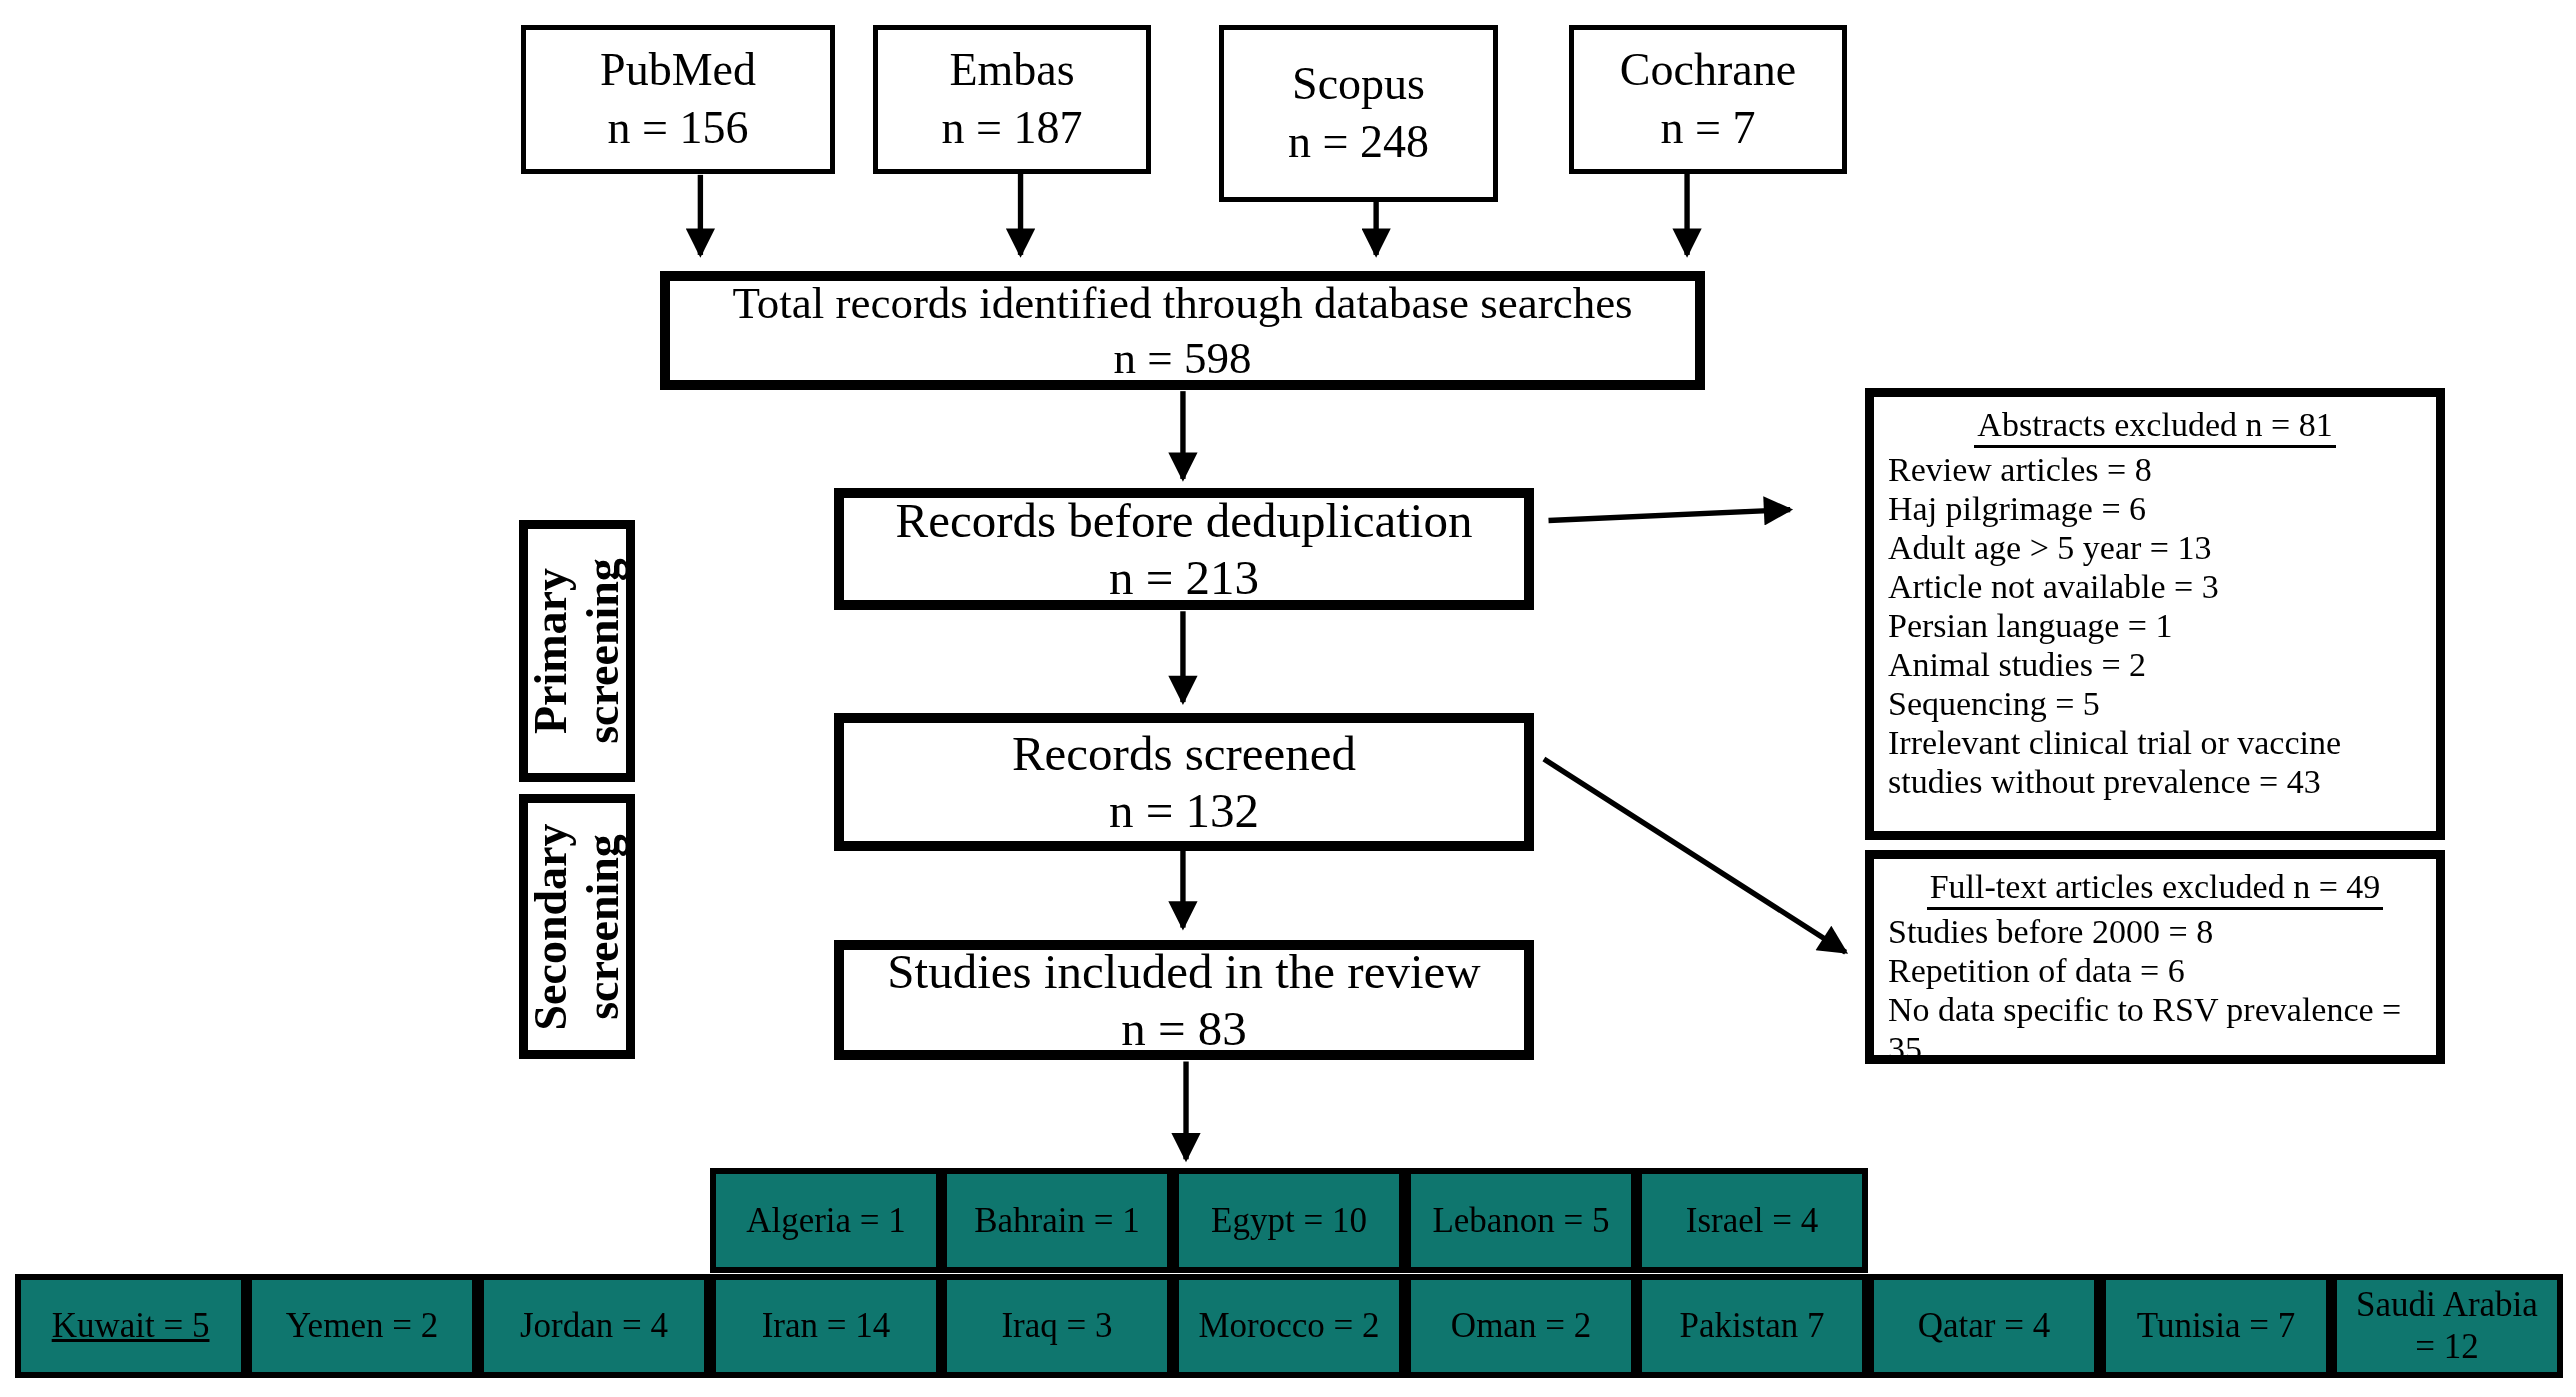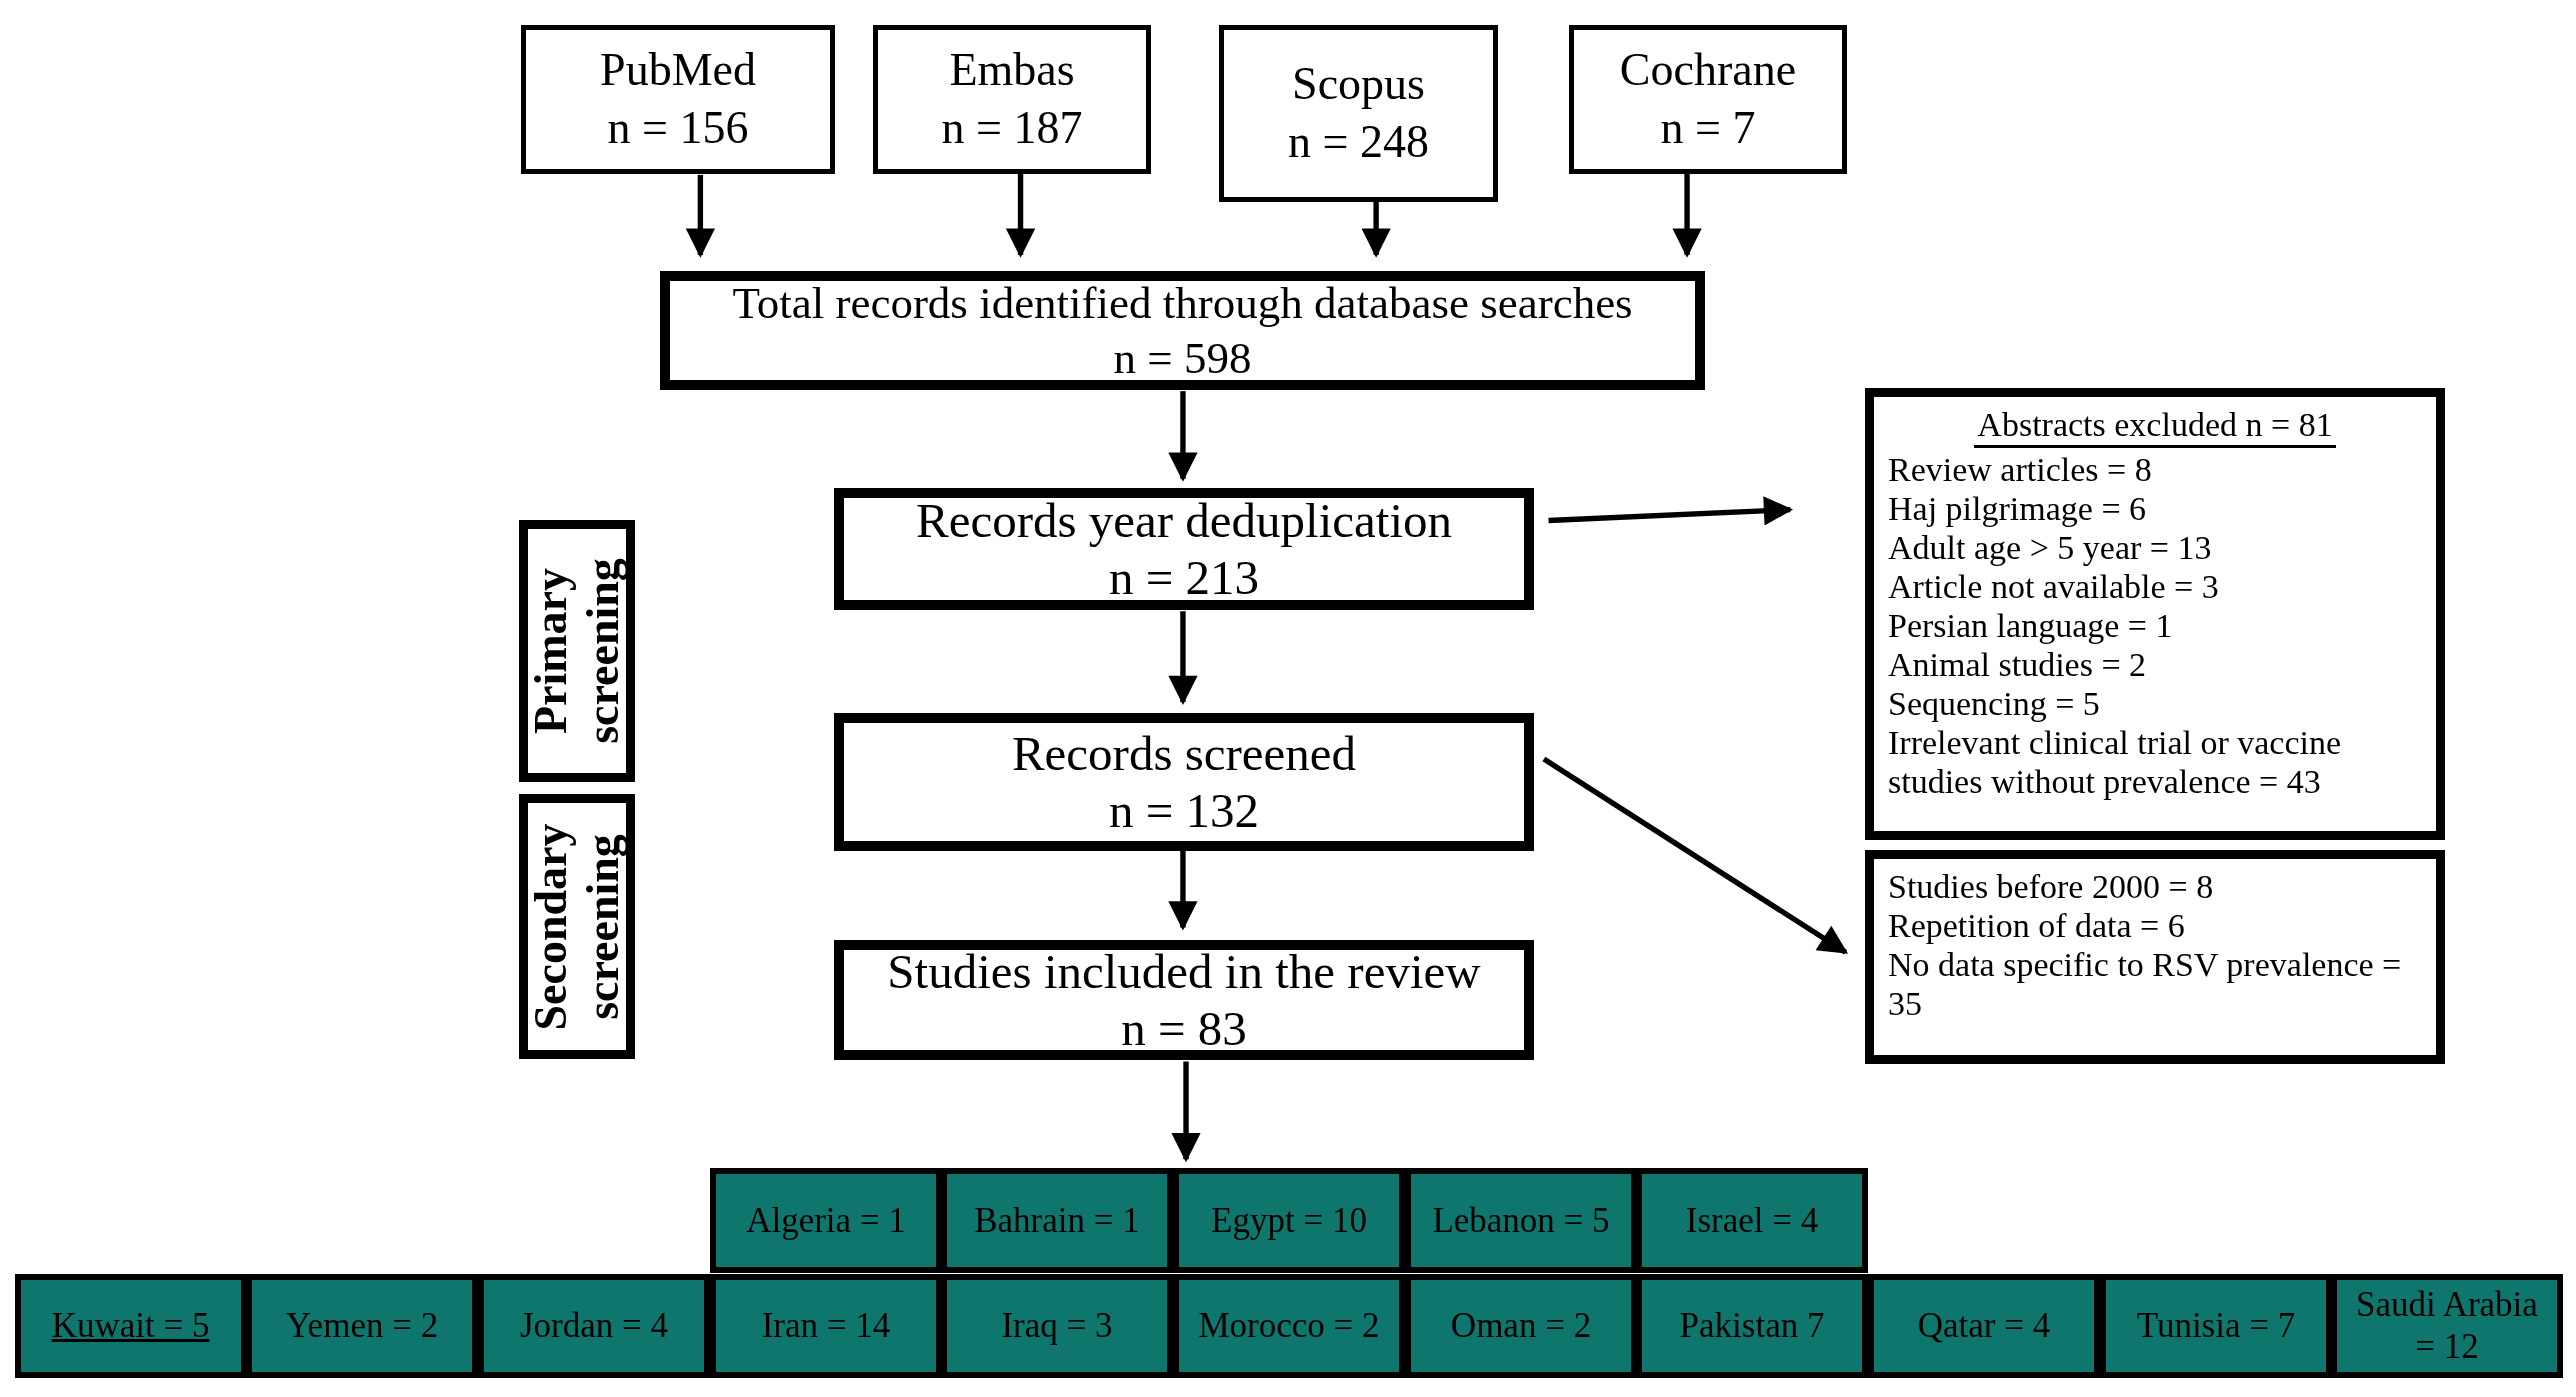--- a/index.html
+++ b/index.html
@@ -97,21 +97,21 @@
     <div>Cochrane</div>
     <div>n = 7</div>
   </div>
 
   <div class="box totalbox" style="left:660px;top:271px;width:1045px;height:119px;">
     <div>Total records identified through database searches</div>
     <div>n = 598</div>
   </div>
 
   <div class="box flowbox" style="left:834px;top:488px;width:700px;height:122px;">
-    <div>Records year deduplication</div>
+    <div>Records before deduplication</div>
     <div>n = 213</div>
   </div>
 
   <div class="box flowbox" style="left:834px;top:713px;width:700px;height:138px;">
     <div>Records screened</div>
     <div>n = 132</div>
   </div>
 
   <div class="box flowbox" style="left:834px;top:940px;width:700px;height:120px;">
     <div>Studies included in the review</div>
@@ -131,20 +131,21 @@
     <div>Haj pilgrimage = 6</div>
     <div>Adult age &gt; 5 year = 13</div>
     <div>Article not available = 3</div>
     <div>Persian language = 1</div>
     <div>Animal studies = 2</div>
     <div>Sequencing = 5</div>
     <div>Irrelevant clinical trial or vaccine studies without prevalence = 43</div>
   </div>
 
   <div class="box exbox" style="left:1865px;top:850px;width:580px;height:214px;">
+    <div class="extitle"><span>Full-text articles excluded n = 49</span></div>
     <div>Studies before 2000 = 8</div>
     <div>Repetition of data = 6</div>
     <div>No data specific to RSV prevalence = 35</div>
   </div>
 
   <div class="cell" style="left:710px;top:1168px;width:232px;height:105px;">
       <span>Algeria = 1</span>
     </div>
   <div class="cell" style="left:941px;top:1168px;width:232px;height:105px;">
       <span>Bahrain = 1</span>

